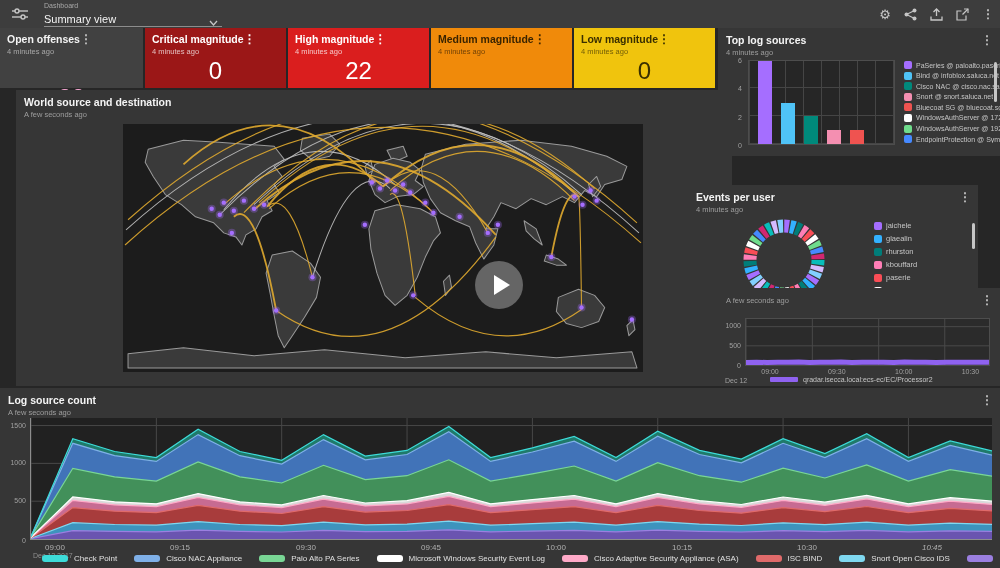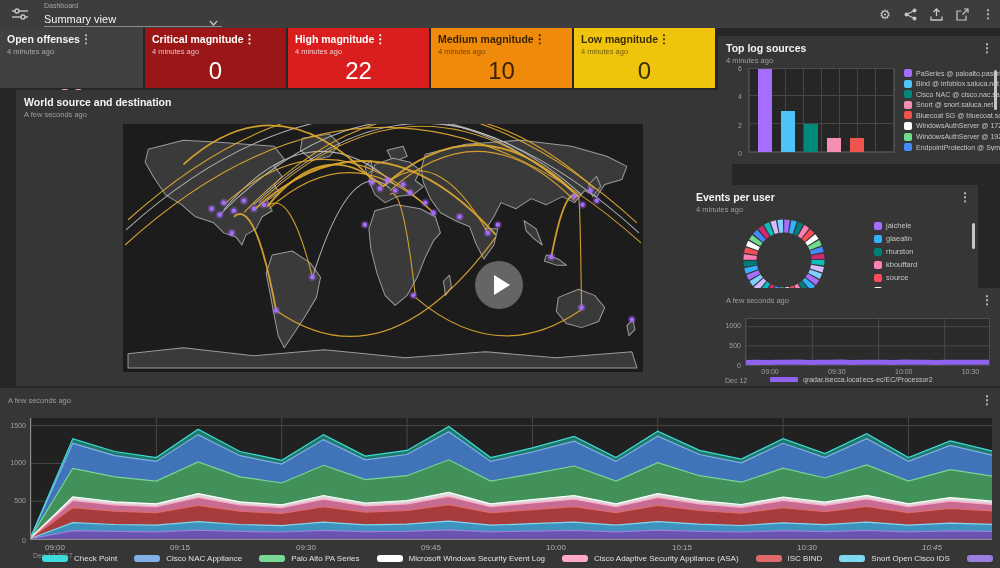--- a/index.html
+++ b/index.html
@@ -43,21 +43,21 @@
   .phead .kebab { position:absolute; right:7px; top:6px; }
 
   .world { left:16px; top:90px; width:716px; height:296px; }
   .map { position:absolute; left:107px; top:34px; width:520px; height:248px; background:#1c1c1c; }
   .map svg { display:block; }
   .land { fill:#3a3a3a; stroke:#9a9a9a; stroke-width:1; stroke-linejoin:round; }
   .play { position:absolute; left:352px; top:137px; width:48px; height:48px; border-radius:50%;
           background:rgba(190,190,190,.45); display:flex; align-items:center; justify-content:center; cursor:pointer; }
   .play-tri { width:0; height:0; border-left:16px solid #fff; border-top:10px solid transparent; border-bottom:10px solid transparent; margin-left:5px; }
 
-  .tls { left:718px; top:28px;  width:282px; height:128px;margin-top:8px; }
+  .tls { left:718px; top:28px;  width:282px; height:128px; }
   .epu { left:688px; top:158px; width:290px; height:128px;margin-top:27px; }
   .eps { left:718px; top:288px; width:282px; height:98px; }
   .lsc { left:0;     top:388px; width:1000px; height:180px; }
 
   
   .tls-plot { position:absolute; left:30px; top:32px; width:147px; height:85px; background:#262626;
     border:1px solid #4d4d4d;
     background-image:
       repeating-linear-gradient(to right, #454545 0 1px, transparent 1px 18px),
       repeating-linear-gradient(to top,   #454545 0 1px, transparent 1px 28px);
@@ -182,21 +182,20 @@
       </div>
     <div class="card-sub">4 minutes ago</div>
     <div class="card-value">22</div>
   </div>
   <div class="card c3">
     <div class="card-head">
         <span class="card-title">Medium magnitude</span>
         <span class="kebab">⋮</span>
       </div>
     <div class="card-sub">4 minutes ago</div>
-    <div class="card-value">10</div>
   </div>
   <div class="card c4">
     <div class="card-head">
         <span class="card-title">Low magnitude</span>
         <span class="kebab">⋮</span>
       </div>
     <div class="card-sub">4 minutes ago</div>
     <div class="card-value">0</div>
   </div>
 
@@ -438,21 +437,21 @@
         <div class="lg-row">
           <div class="lg-sw" style="background: rgb(0, 125, 121);"></div>
           <div class="lg-tx">rhurston</div>
         </div>
         <div class="lg-row">
           <div class="lg-sw" style="background: rgb(255, 126, 182);"></div>
           <div class="lg-tx">kbouffard</div>
         </div>
         <div class="lg-row">
           <div class="lg-sw" style="background: rgb(250, 77, 86);"></div>
-          <div class="lg-tx">source</div>
+          <div class="lg-tx">paserie</div>
         </div>
         <div class="lg-row">
           <div class="lg-sw" style="background: rgb(255, 255, 255);"></div>
           <div class="lg-tx">bbane</div>
         </div>
         <div class="lg-row">
           <div class="lg-sw" style="background: rgb(111, 220, 140);"></div>
           <div class="lg-tx"></div>
         </div>
       </div>
@@ -491,20 +490,21 @@
     <div class="eps-date">Dec 12</div>
     <div class="eps-leg">
       <span class="eps-sw" style="background: rgb(143, 98, 240);"></span>
       <span class="eps-name">qradar.isecca.local:ecs-ec/EC/Processor2</span>
     </div>
   </section>
 
   <section class="panel lsc">
     <div class="phead">
       <div>
+        <div class="ptitle">Log source count</div>
         <div class="psub">A few seconds ago</div>
       </div>
       <span class="kebab">⋮</span>
     </div>
     <div class="lsc-ylab">
         <div class="ylab" style="top: 119px;">0</div>
         <div class="ylab" style="top: 79.1875px;">500</div>
         <div class="ylab" style="top: 41.375px;">1000</div>
         <div class="ylab" style="top: 3.5625px;">1500</div>
       </div>

